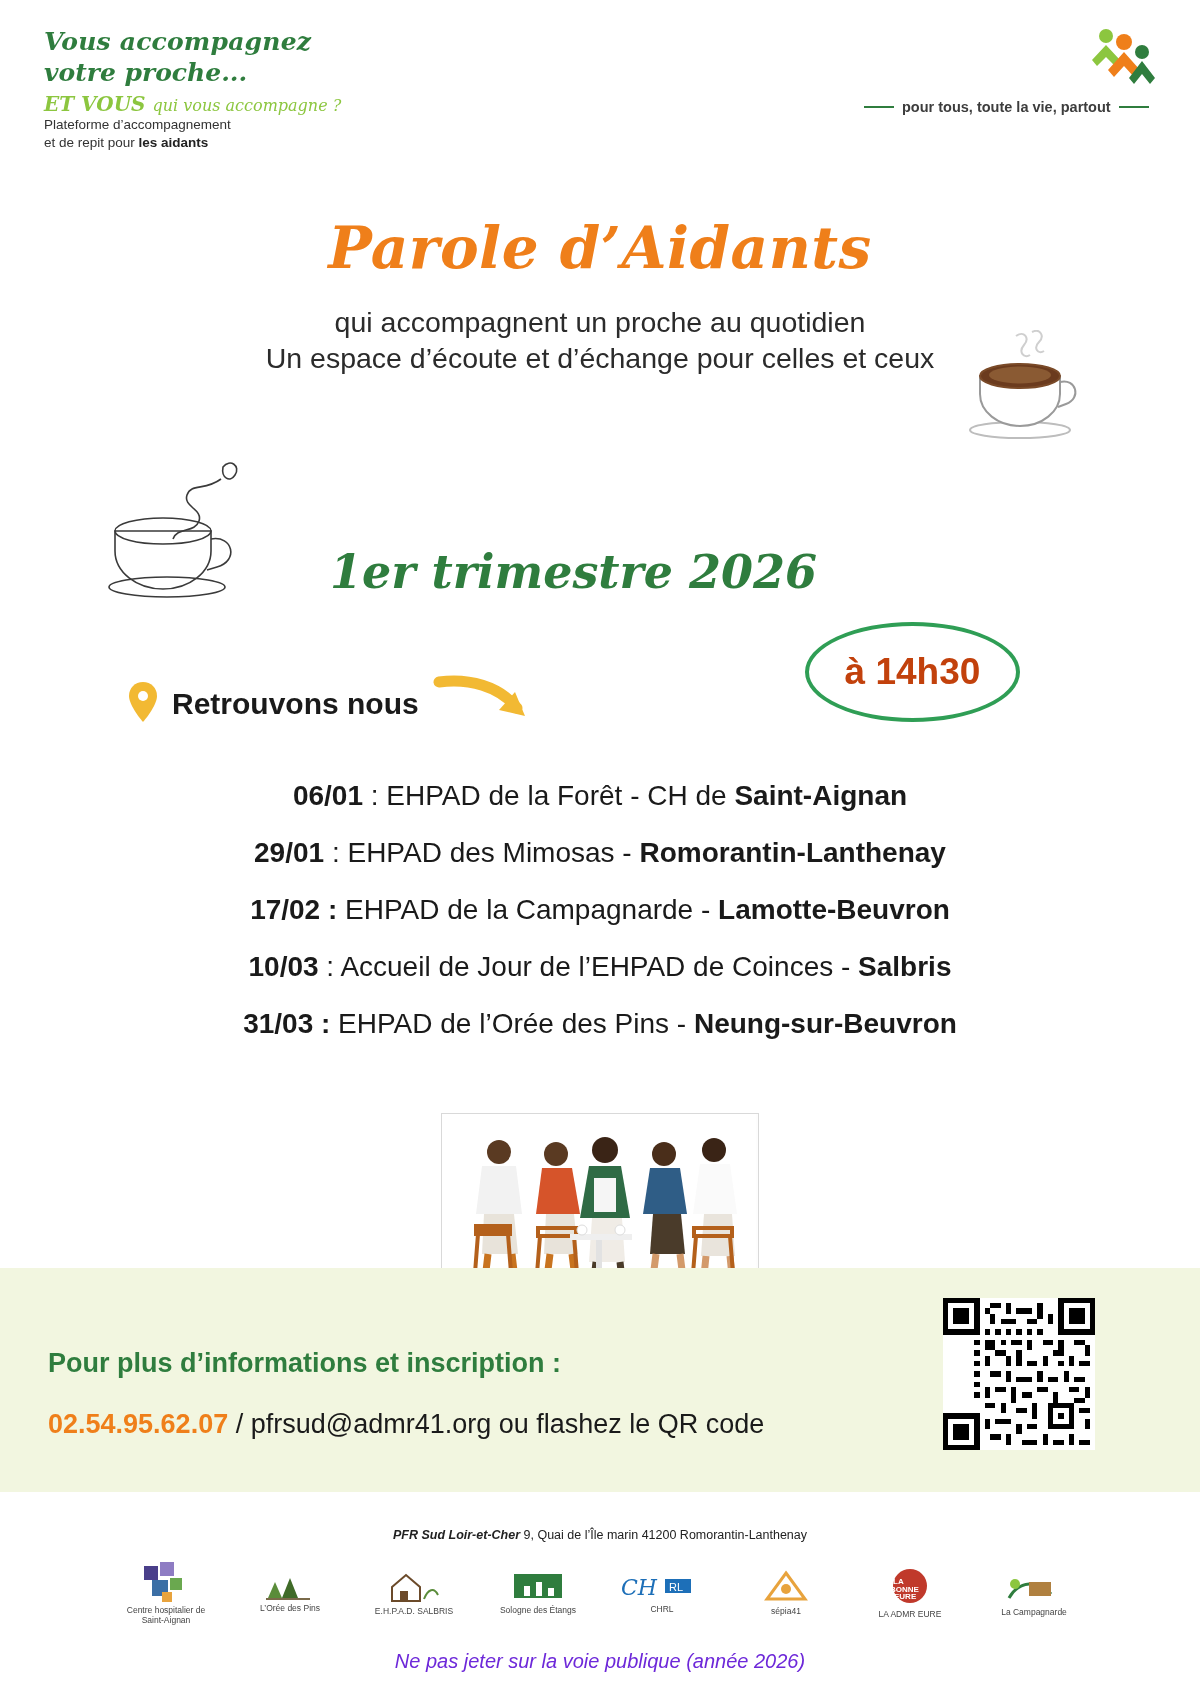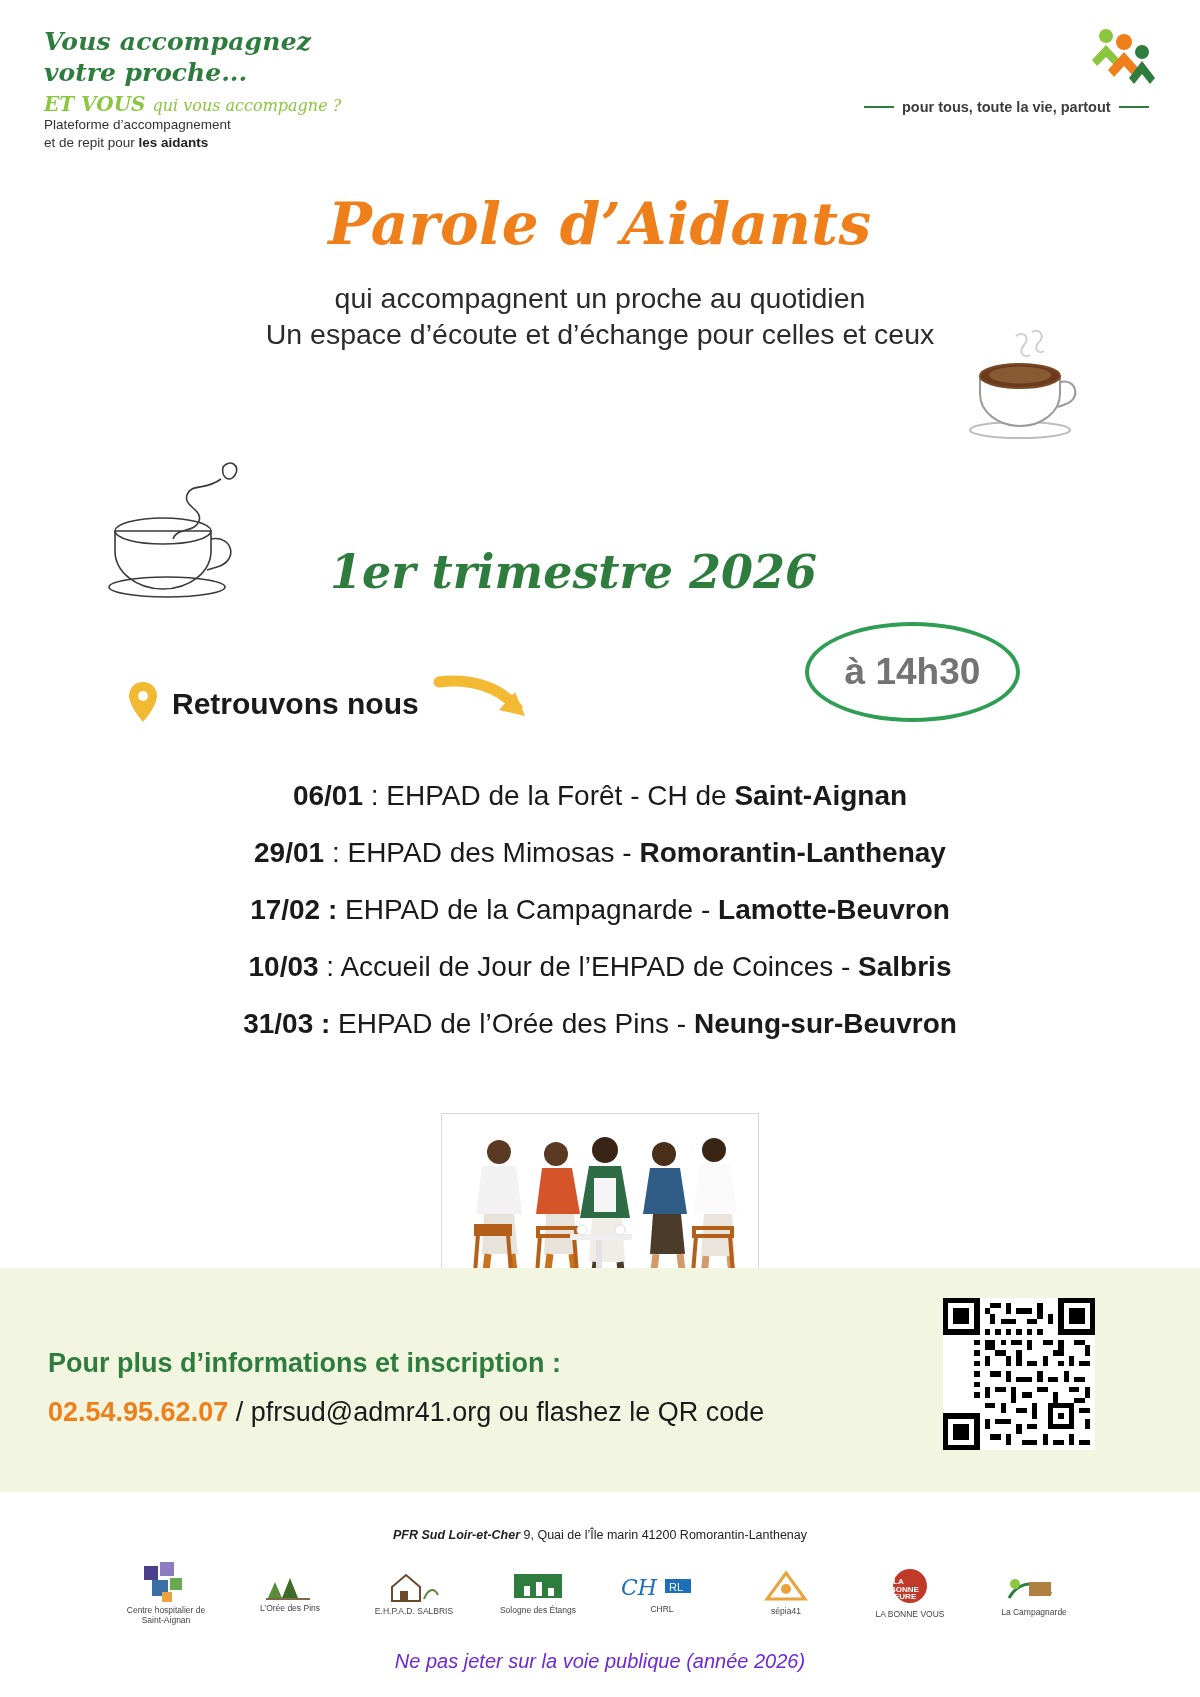--- a/index.html
+++ b/index.html
@@ -102,21 +102,21 @@
   }
 
   
   .title {
     text-align: center;
     font-family: "DejaVu Serif", serif;
     font-style: italic;
     font-weight: bold;
     font-size: 58px;
     color: #ef7f1a;
-    margin-top: 0;
+    margin-top: 24px;
     letter-spacing: .5px;
   }
   .subtitle {
     text-align: center;
     font-size: 28.5px;
     color: #2b2b2b;
     line-height: 1.28;
     margin: 22px auto 0;
     width: 840px;
   }
@@ -158,21 +158,21 @@
   .hour-badge .oval {
     position: absolute;
     inset: 0;
     border: 4px solid #2f9e55;
     border-radius: 50%;
   }
   .hour-badge .txt {
     position: relative;
     font-size: 37px;
     font-weight: bold;
-    color: #737373;
+    color: #c2410c;
   }
 
   
   .retrouvons {
     position: absolute;
     left: 128px;
     top: 672px;
     display: flex;
     align-items: center;
     gap: 14px;
@@ -224,21 +224,21 @@
   .contact-text {
     position: absolute;
     left: 48px;
     top: 1348px;
     width: 900px;
   }
   .contact-line1 {
     font-size: 27px;
     font-weight: bold;
     color: #2f7d3e;
-    margin-bottom: 18px;
+    margin-bottom: 30px;
   }
   .contact-line2 {
     font-size: 27px;
     color: #1a1a1a;
   }
   .contact-line2 .phone {
     color: #ef7f1a;
     font-weight: bold;
   }
   .qr {
@@ -620,21 +620,21 @@
     </svg>
     <span>sépia41</span>
   </div>
   <div class="partner">
     <svg width="54" height="44" viewBox="0 0 54 44">
       <circle cx="27" cy="20" r="17" fill="#c0392b"></circle>
       <text x="10" y="18" font-family="Liberation Sans, sans-serif" font-size="8" font-weight="bold" fill="#ffffff">LA</text>
       <text x="7" y="26" font-family="Liberation Sans, sans-serif" font-size="8" font-weight="bold" fill="#ffffff">BONNE</text>
       <text x="11" y="33" font-family="Liberation Sans, sans-serif" font-size="8" font-weight="bold" fill="#ffffff">EURE</text>
     </svg>
-    <span>LA BONNE VOUS</span>
+    <span>LA ADMR EURE</span>
   </div>
   <div class="partner">
     <svg width="70" height="40" viewBox="0 0 70 40">
       <path d="M10 30 c10 -18 30 -18 42 -4" fill="none" stroke="#2f7d3e" stroke-width="3"></path>
       <circle cx="16" cy="16" r="5" fill="#8cc63f"></circle>
       <rect x="30" y="14" width="22" height="14" fill="#b08040"></rect>
     </svg>
     <span>La Campagnarde</span>
   </div>
 </div>

